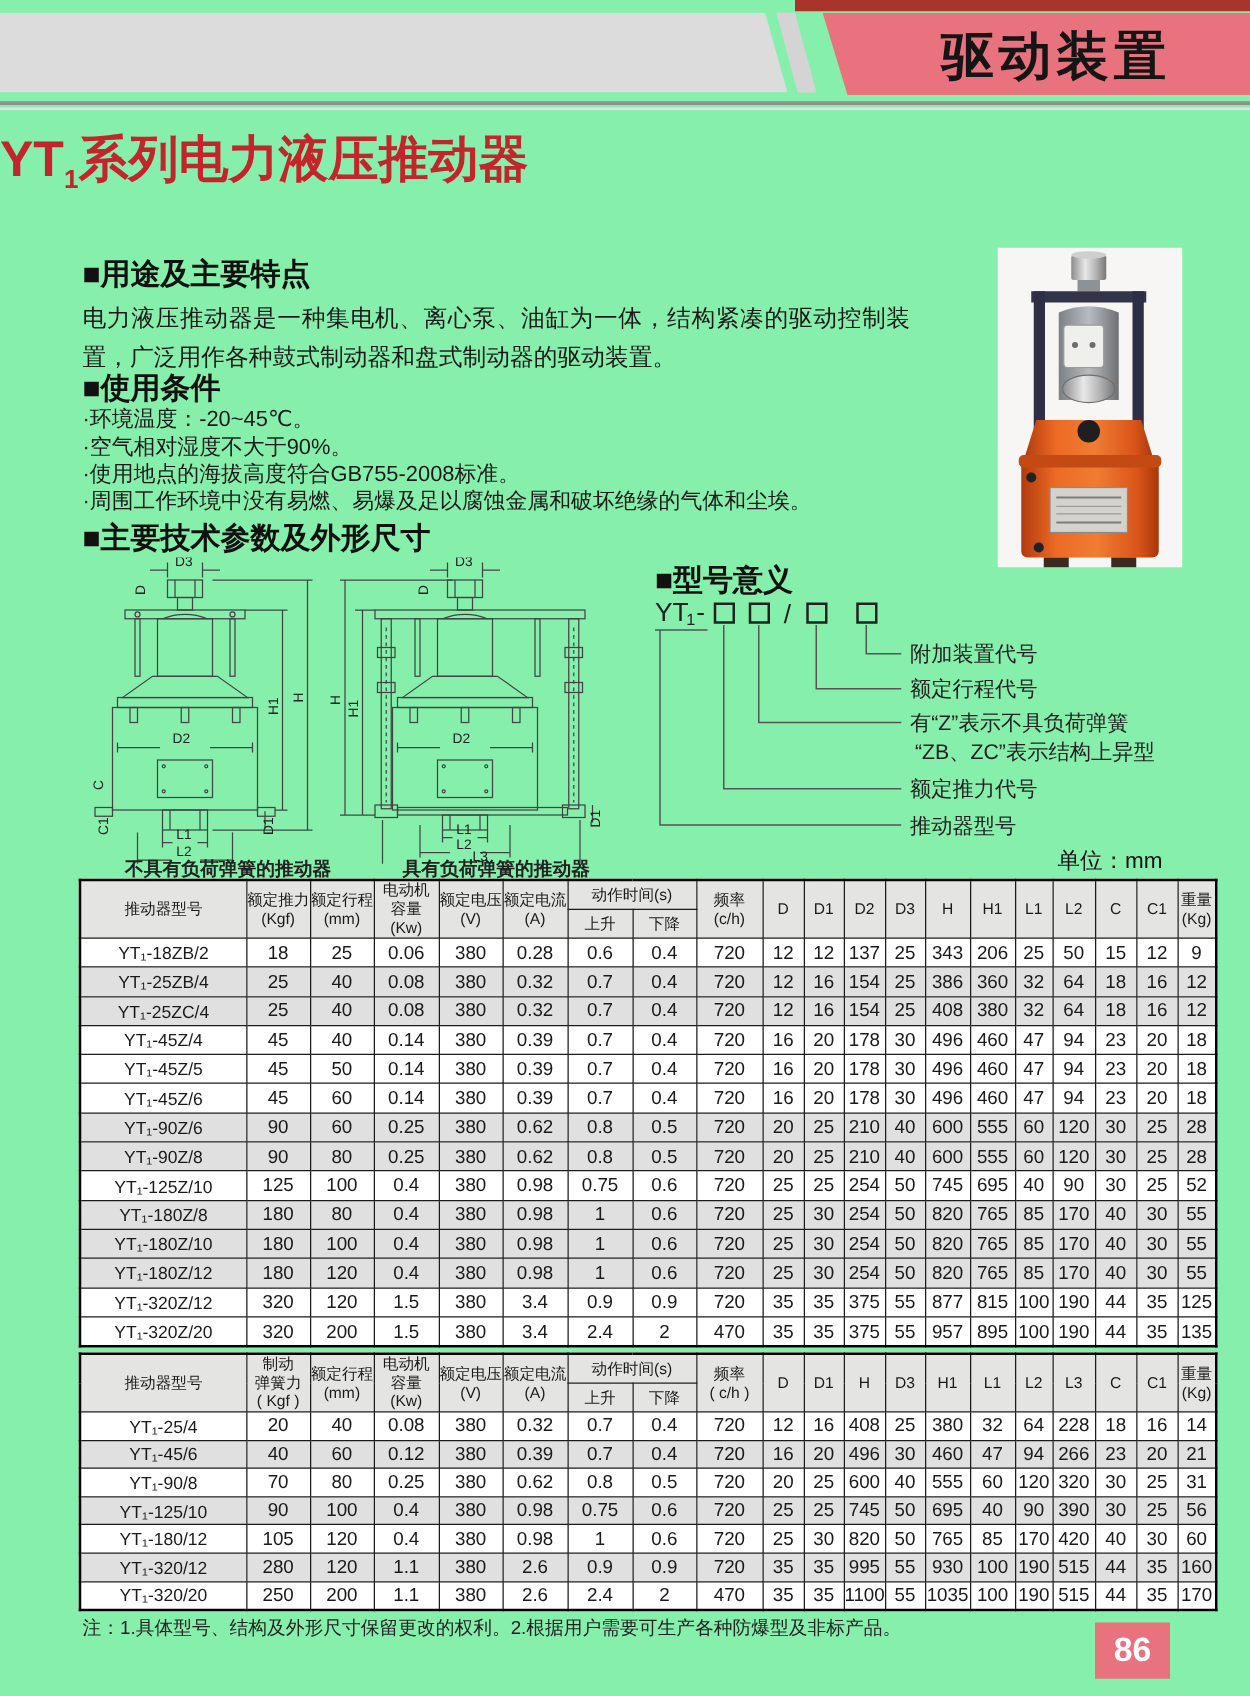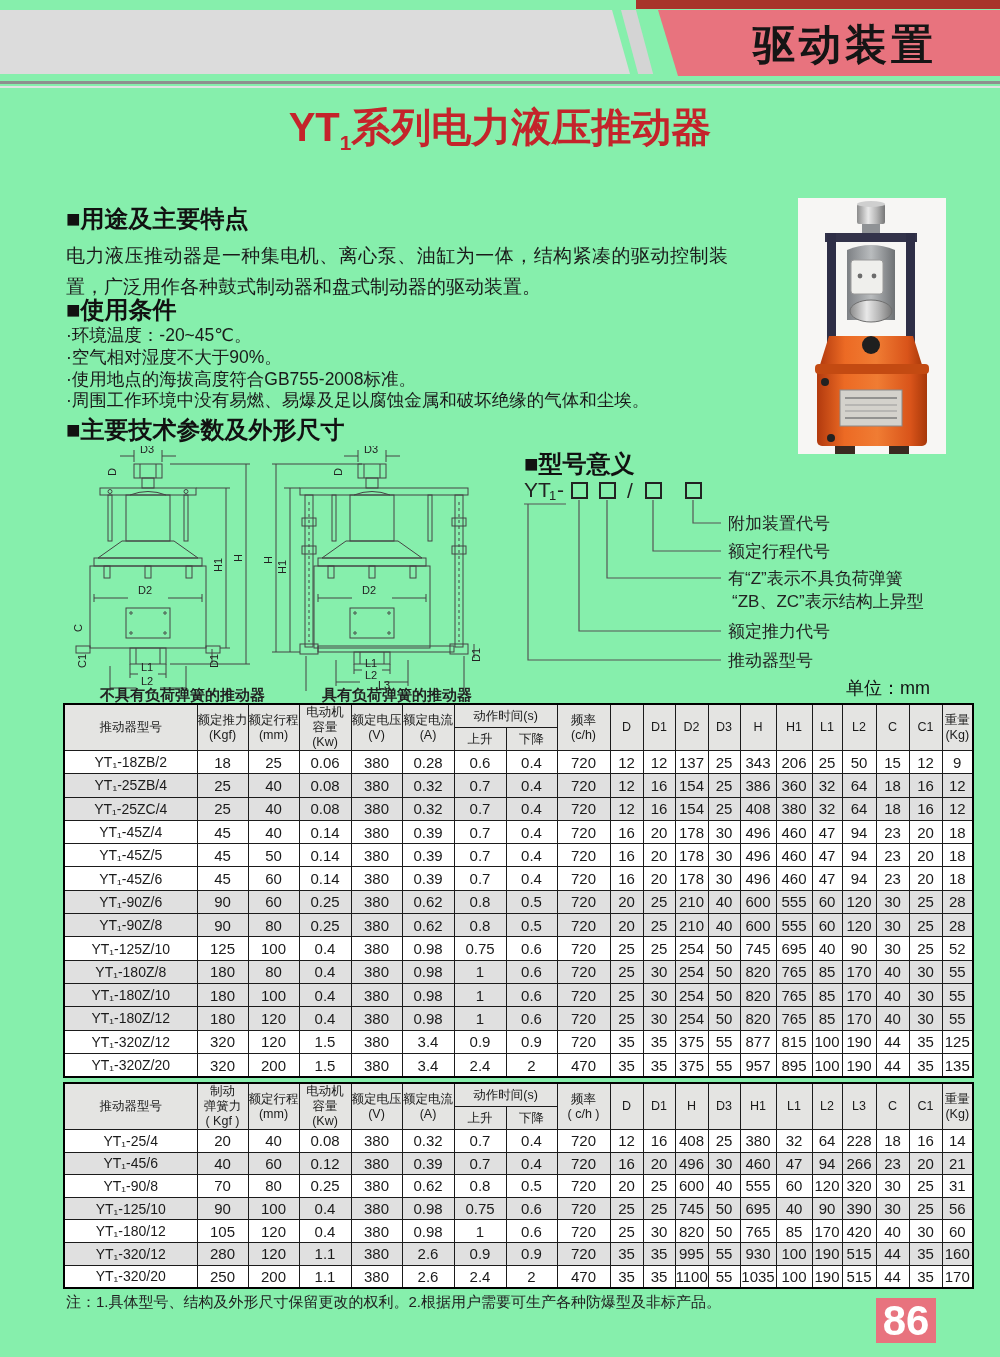--- a/index.html
+++ b/index.html
@@ -11,29 +11,29 @@
              clip-path:polygon(0 0,612px 0,630px 100%,0 100%);}
   .band-stripe{left:621px;top:10px;width:15px;height:64px;background:#d4d4d4;transform:skewX(15deg);transform-origin:top left;}
   .band-pink{left:650px;top:10px;width:350px;height:66px;background:#e8737e;
              clip-path:polygon(8px 0,350px 0,350px 66px,28px 66px);}
   .topline-red{left:636px;top:0;width:364px;height:9px;background:#a8342a;}
   .rule1{left:0;top:81px;width:1000px;height:3px;background:#8f8f8f;}
   .rule2{left:0;top:86px;width:1000px;height:2px;background:#e2e2e2;}
   .banner-label{left:700px;top:16px;width:290px;height:58px;line-height:58px;text-align:center;
                 font-size:42px;font-weight:700;color:#151515;letter-spacing:4px;}
   
-  .page-title{left:0;top:100px;width:1000px;text-align:center;font-size:40px;font-weight:700;color:#c4242b;}
+  .page-title{left:0;top:100px;width:1000px;text-align:left;font-size:40px;font-weight:700;color:#c4242b;}
   .page-title sub{font-size:0.52em;}
   
   .h-sec{font-size:24px;font-weight:700;color:#111;}
   .usage-body{left:66px;top:240px;width:662px;font-size:19px;line-height:31px;text-align:justify;}
   .bullets{left:66px;top:325px;width:700px;font-size:17.5px;line-height:21.8px;}
   .foot-note{left:66px;top:1293px;width:760px;font-size:15px;font-weight:400;color:#222;}
   .page-badge{left:876px;top:1298px;width:60px;height:45px;background:#e8737e;color:#fff;
-              font-size:42px;font-weight:700;text-align:center;line-height:45px;}
+              font-size:27px;font-weight:700;text-align:center;line-height:45px;}
   .unit-note{left:790px;top:676px;width:140px;text-align:right;font-size:18px;color:#111;}
   .diagram-caption{font-size:15px;font-weight:700;color:#222;}
   
   table.spec{position:absolute;left:63px;border-collapse:collapse;table-layout:fixed;width:872px;
              border:2px solid #000;background:#fff;}
   table.spec th,table.spec td{border:1px solid #1b1b1b;text-align:center;padding:0;overflow:hidden;white-space:nowrap;}
   table.spec th{background:#e4e4e2;font-weight:400;font-size:12.5px;line-height:1.2;}
   table.spec th.grp{height:22px;margin-left:40px;}
   table.spec thead tr:last-child th{height:22px;font-family:Liberation Serif, serif;}
   table.spec td{font-size:15px;background:#fff;}

